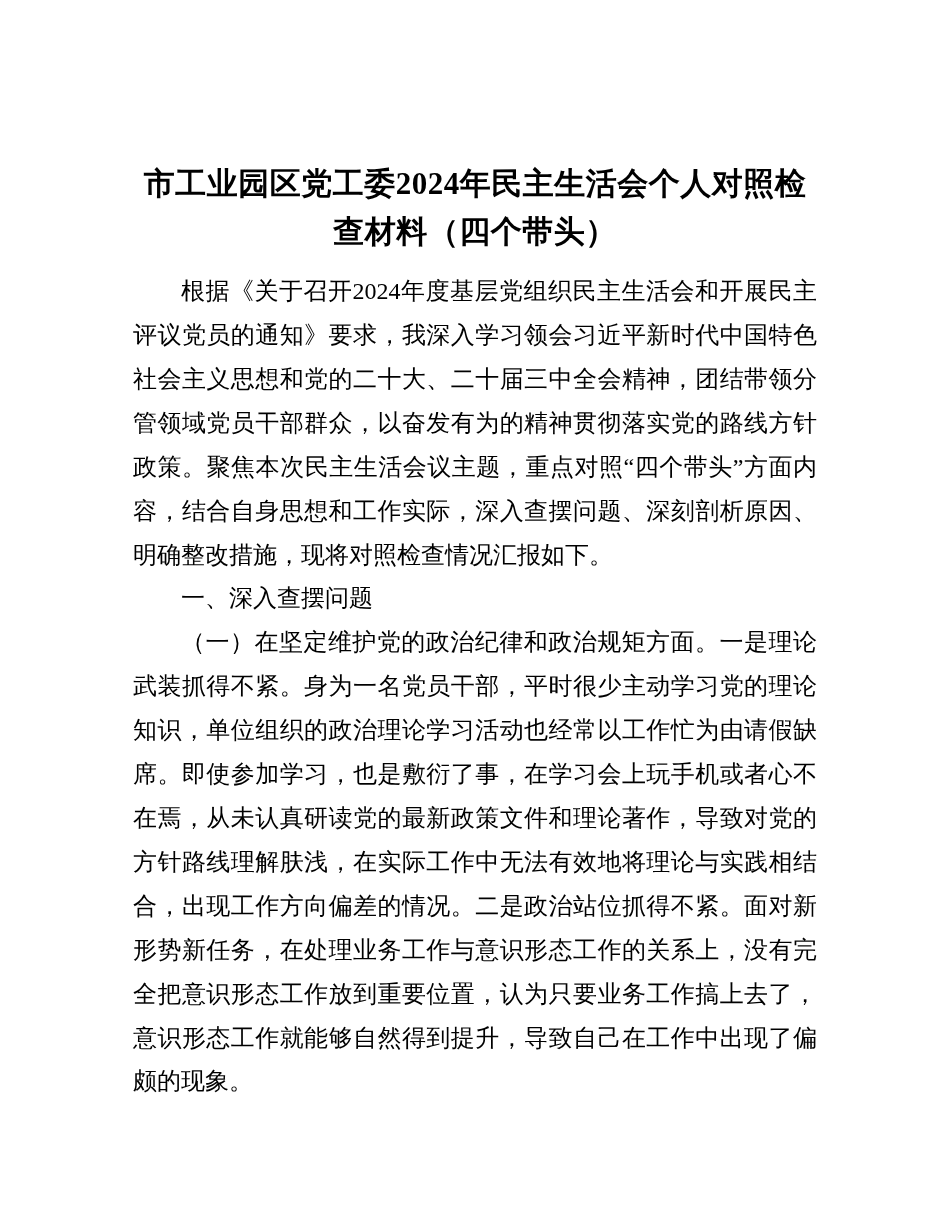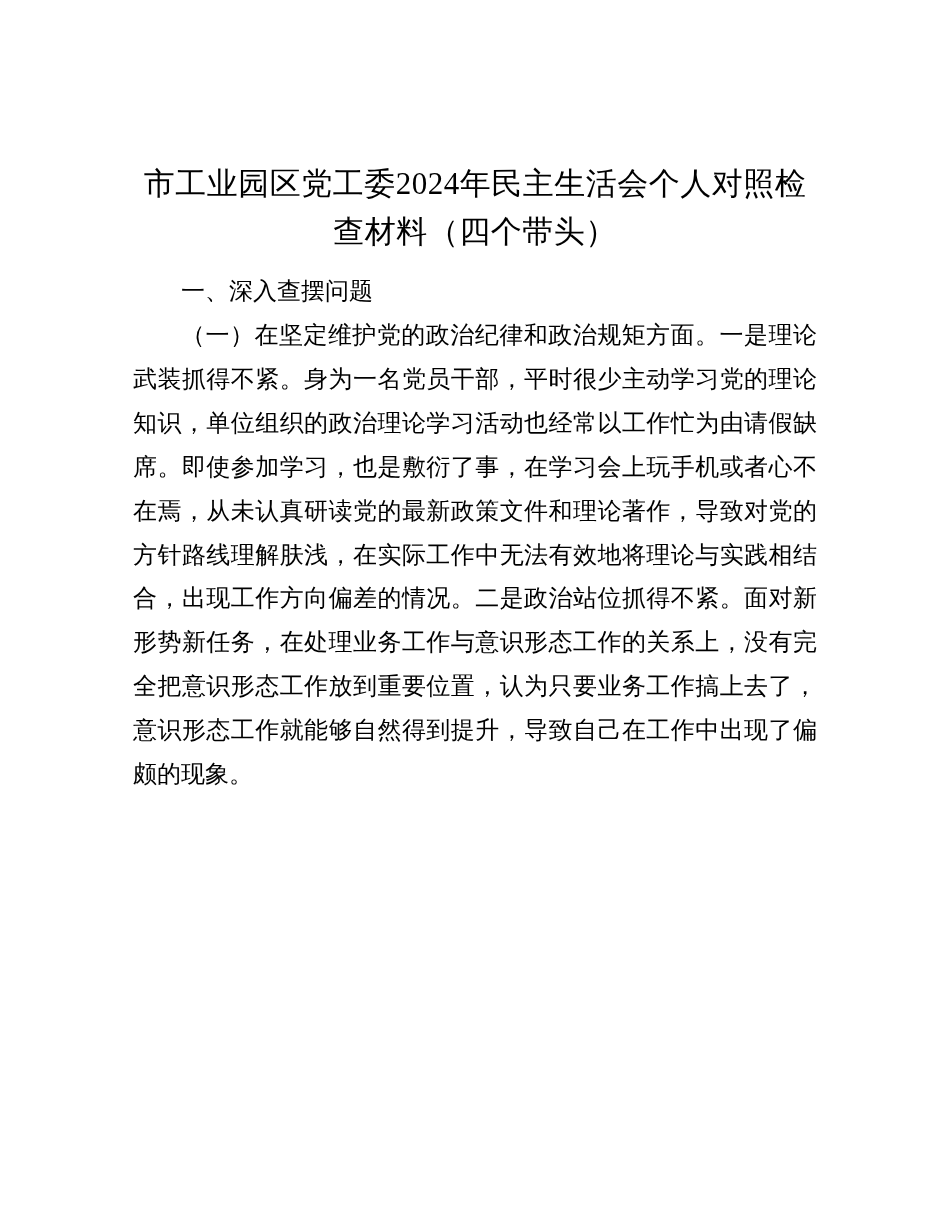--- a/index.html
+++ b/index.html
@@ -13,38 +13,39 @@
     height: 1230px;
     box-sizing: border-box;
     background: #ffffff;
     padding: 160px 133px 0 133px;
     font-family: "Liberation Serif", "DejaVu Serif", serif;
     color: #000000;
     overflow: hidden;
   }
   .doc-title {
     font-size: 31px;
-    font-weight: normal;
+    font-weight: bold;
     text-align: center;
     line-height: 1.55;
     margin: 0 0 14px 0;
     letter-spacing: 0.5px;
   }
   .para {
     font-size: 24px;
     line-height: 1.83;
     text-align: justify;
     text-indent: 2em;
     margin: 0;
     word-break: break-all;
   }
 </style>
 </head>
 <body>
 
 <div class="page">
   <h1 class="doc-title">市工业园区党工委2024年民主生活会个人对照检查材料（四个带头）</h1>
 
+  <p class="para">根据《关于召开2024年度基层党组织民主生活会和开展民主评议党员的通知》要求，我深入学习领会习近平新时代中国特色社会主义思想和党的二十大、二十届三中全会精神，团结带领分管领域党员干部群众，以奋发有为的精神贯彻落实党的路线方针政策。聚焦本次民主生活会议主题，重点对照“四个带头”方面内容，结合自身思想和工作实际，深入查摆问题、深刻剖析原因、明确整改措施，现将对照检查情况汇报如下。</p>
 
   <p class="para">一、深入查摆问题</p>
 
   <p class="para">（一）在坚定维护党的政治纪律和政治规矩方面。一是理论武装抓得不紧。身为一名党员干部，平时很少主动学习党的理论知识，单位组织的政治理论学习活动也经常以工作忙为由请假缺席。即使参加学习，也是敷衍了事，在学习会上玩手机或者心不在焉，从未认真研读党的最新政策文件和理论著作，导致对党的方针路线理解肤浅，在实际工作中无法有效地将理论与实践相结合，出现工作方向偏差的情况。二是政治站位抓得不紧。面对新形势新任务，在处理业务工作与意识形态工作的关系上，没有完全把意识形态工作放到重要位置，认为只要业务工作搞上去了，意识形态工作就能够自然得到提升，导致自己在工作中出现了偏颇的现象。</p>
 </div>
 
 </body></html>

